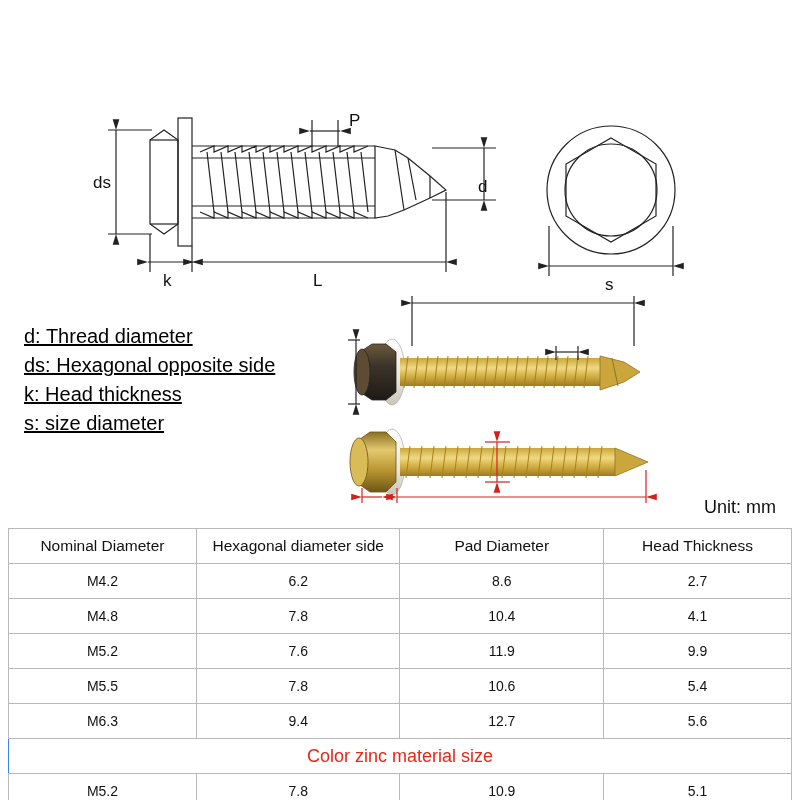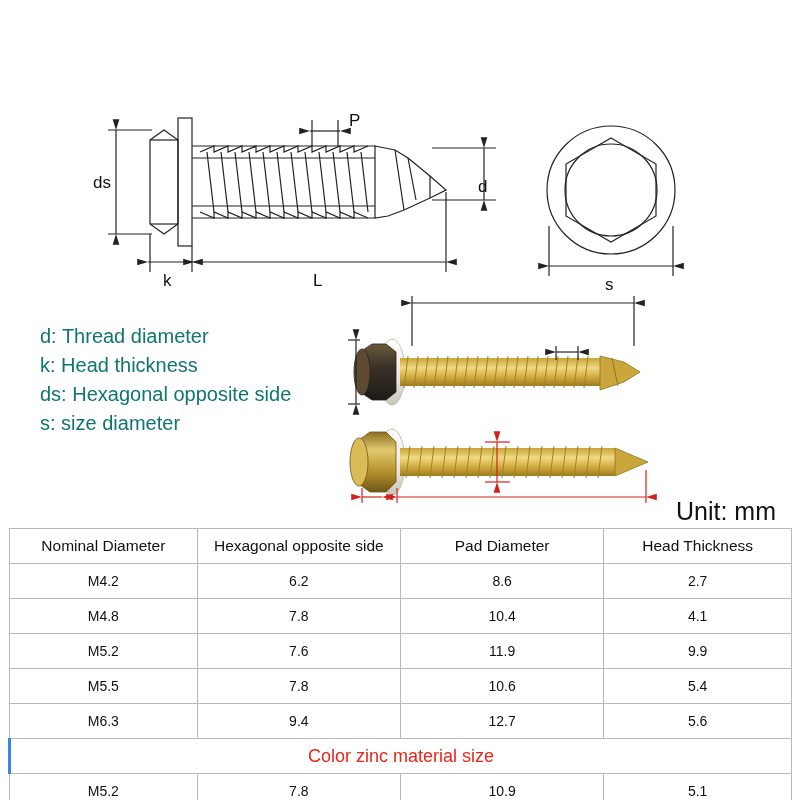--- a/index.html
+++ b/index.html
@@ -9,31 +9,32 @@
     font-family:"Liberation Sans", sans-serif;
     color:#111;
     position:relative;
     overflow:hidden;
   }
   .stage{position:absolute;left:0;top:0;width:800px;height:800px;}
   svg.draw{position:absolute;left:0;top:0;width:800px;height:800px;}
 
   .legend{
     position:absolute;
-    left:40px; top:322px;
+    left:24px; top:322px;
     font-size:20px;
     line-height:29px;
-    color:#0f766e;
+    color:#000000;
+    text-decoration:underline;
   }
   .legend div{white-space:nowrap;}
 
   .unit{
     position:absolute;
     right:24px; top:497px;
-    font-size:25px;
+    font-size:18px;
     color:#111;
   }
 
   table.spec{
     position:absolute;
     left:8px; top:528px;
     width:784px;
     border-collapse:collapse;
     font-size:17px;
     background:#fff;
@@ -43,21 +44,21 @@
     text-align:center;
     padding:5px 2px;
     font-weight:normal;
     height:24px;
   }
   table.spec thead th{font-size:15.5px;}
   table.spec td.val{font-size:14px;}
   tr.banner td{
     color:#e8261a;
     font-size:18px;
-    border-left:3px solid #3b82f6;
+    border-left:1px solid #3b82f6;
     border-right:1px solid #b9b9b9;
   }
 </style>
 </head>
 <body>
 
 <div class="stage">
 
   <svg class="draw" viewBox="0 0 800 800">
     <defs>
@@ -225,32 +226,32 @@
       <line x1="362" y1="488" x2="362" y2="503"></line>
 
       <line x1="497" y1="442" x2="497" y2="482" marker-start="url(#arrLr)" marker-end="url(#arrRr)"></line>
       <line x1="485" y1="442" x2="510" y2="442"></line>
       <line x1="485" y1="482" x2="510" y2="482"></line>
     </g>
   </svg>
 
   <div class="legend">
     <div>d: Thread diameter</div>
+    <div>ds: Hexagonal opposite side</div>
     <div>k: Head thickness</div>
-    <div>ds: Hexagonal opposite side</div>
     <div>s: size diameter</div>
   </div>
 
   <div class="unit">Unit: mm</div>
 
   <table class="spec">
     <thead>
       <tr>
         <th style="width:24%">Nominal Diameter</th>
-        <th style="width:26%">Hexagonal opposite side</th>
+        <th style="width:26%">Hexagonal diameter side</th>
         <th style="width:26%">Pad Diameter</th>
         <th style="width:24%">Head Thickness</th>
       </tr>
     </thead>
     <tbody>
       <tr>
         <td class="val">M4.2</td>
         <td class="val">6.2</td>
         <td class="val">8.6</td>
         <td class="val">2.7</td>

